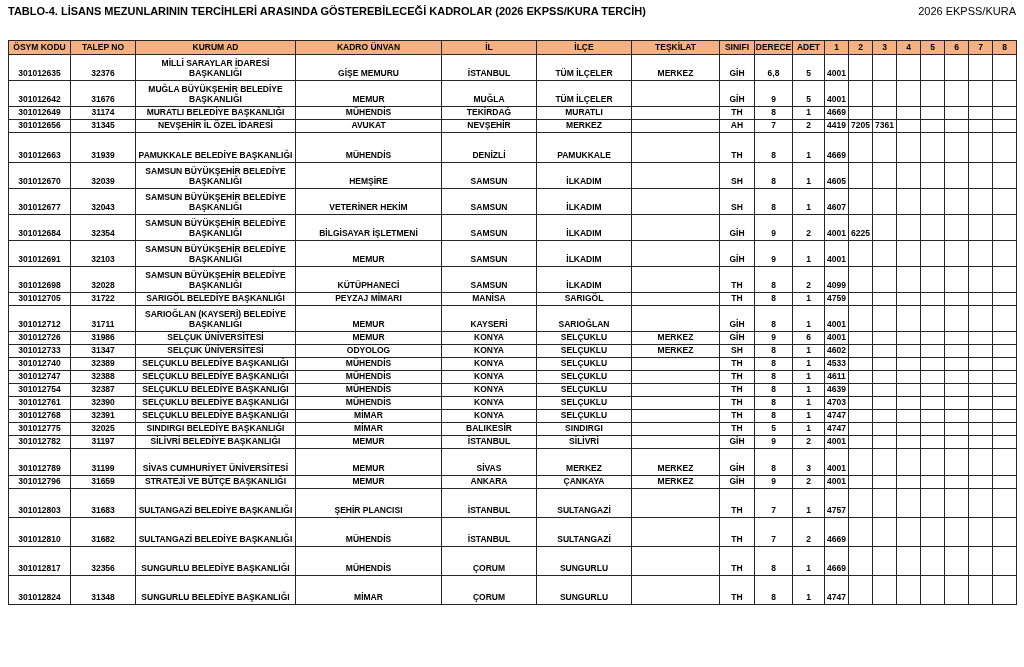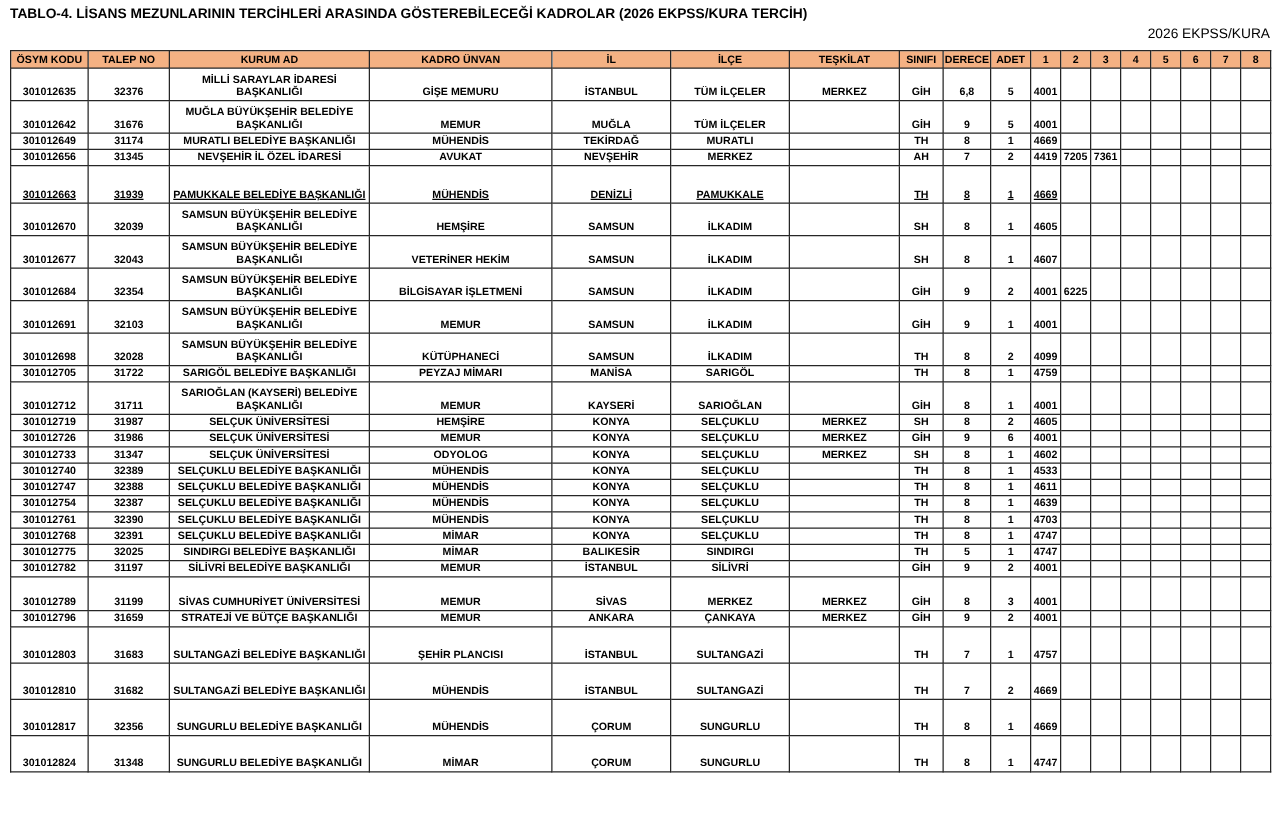--- a/index.html
+++ b/index.html
@@ -6,21 +6,21 @@
   body{
     width:1024px;height:667px;background:#ffffff;position:relative;
     font-family:"Liberation Sans",sans-serif;color:#000;
     -webkit-font-smoothing:antialiased;
   }
   .doc-title{
     position:absolute;left:8px;top:5px;font-size:11px;font-weight:bold;
     letter-spacing:0;white-space:nowrap;
   }
   .corner-label{
-    position:absolute;right:8px;top:21px;font-size:11px;font-weight:normal;
+    position:absolute;right:8px;top:5px;font-size:11px;font-weight:normal;
   }
   table.kadro{
     position:absolute;left:8px;top:40px;width:1008px;
     border-collapse:collapse;table-layout:fixed;
   }
   table.kadro th,table.kadro td{
     border:1px solid #262626;
     font-size:8.5px;font-weight:bold;line-height:1.15;
     text-align:center;vertical-align:bottom;
     padding:0 1px 1px 1px;overflow:hidden;
@@ -157,21 +157,21 @@
         <td>2</td>
         <td>4419</td>
         <td>7205</td>
         <td>7361</td>
         <td></td>
         <td></td>
         <td></td>
         <td></td>
         <td></td>
       </tr>
-      <tr style="height: 30px; text-decoration: underline;">
+      <tr style="height: 30px;">
         <td>301012663</td>
         <td>31939</td>
         <td>PAMUKKALE BELEDİYE BAŞKANLIĞI</td>
         <td>MÜHENDİS</td>
         <td>DENİZLİ</td>
         <td>PAMUKKALE</td>
         <td></td>
         <td>TH</td>
         <td>8</td>
         <td>1</td>
@@ -309,40 +309,20 @@
         <td>31711</td>
         <td>SARIOĞLAN (KAYSERİ) BELEDİYE BAŞKANLIĞI</td>
         <td>MEMUR</td>
         <td>KAYSERİ</td>
         <td>SARIOĞLAN</td>
         <td></td>
         <td>GİH</td>
         <td>8</td>
         <td>1</td>
         <td>4001</td>
-        <td></td>
-        <td></td>
-        <td></td>
-        <td></td>
-        <td></td>
-        <td></td>
-        <td></td>
-      </tr>
-      <tr style="height: 13px;">
-        <td>301012719</td>
-        <td>31987</td>
-        <td>SELÇUK ÜNİVERSİTESİ</td>
-        <td>HEMŞİRE</td>
-        <td>KONYA</td>
-        <td>SELÇUKLU</td>
-        <td>MERKEZ</td>
-        <td>SH</td>
-        <td>8</td>
-        <td>2</td>
-        <td>4605</td>
         <td></td>
         <td></td>
         <td></td>
         <td></td>
         <td></td>
         <td></td>
         <td></td>
       </tr>
       <tr style="height: 13px;">
         <td>301012726</td>

